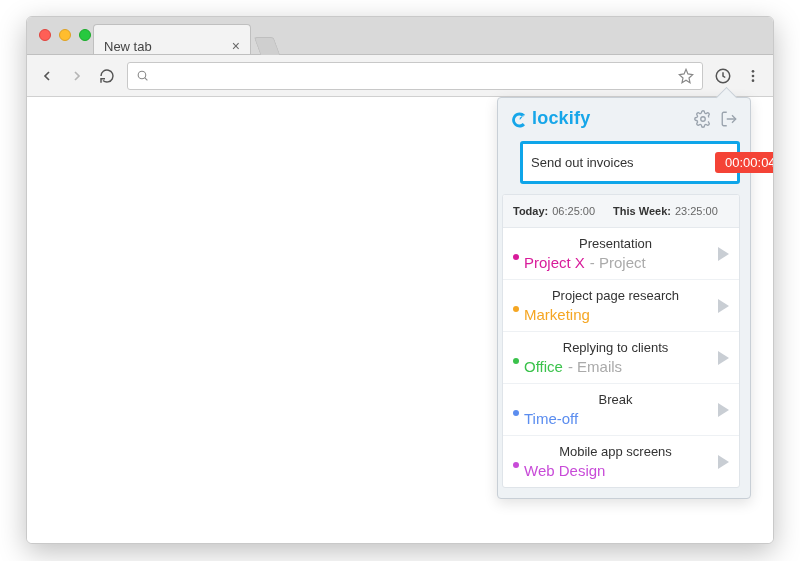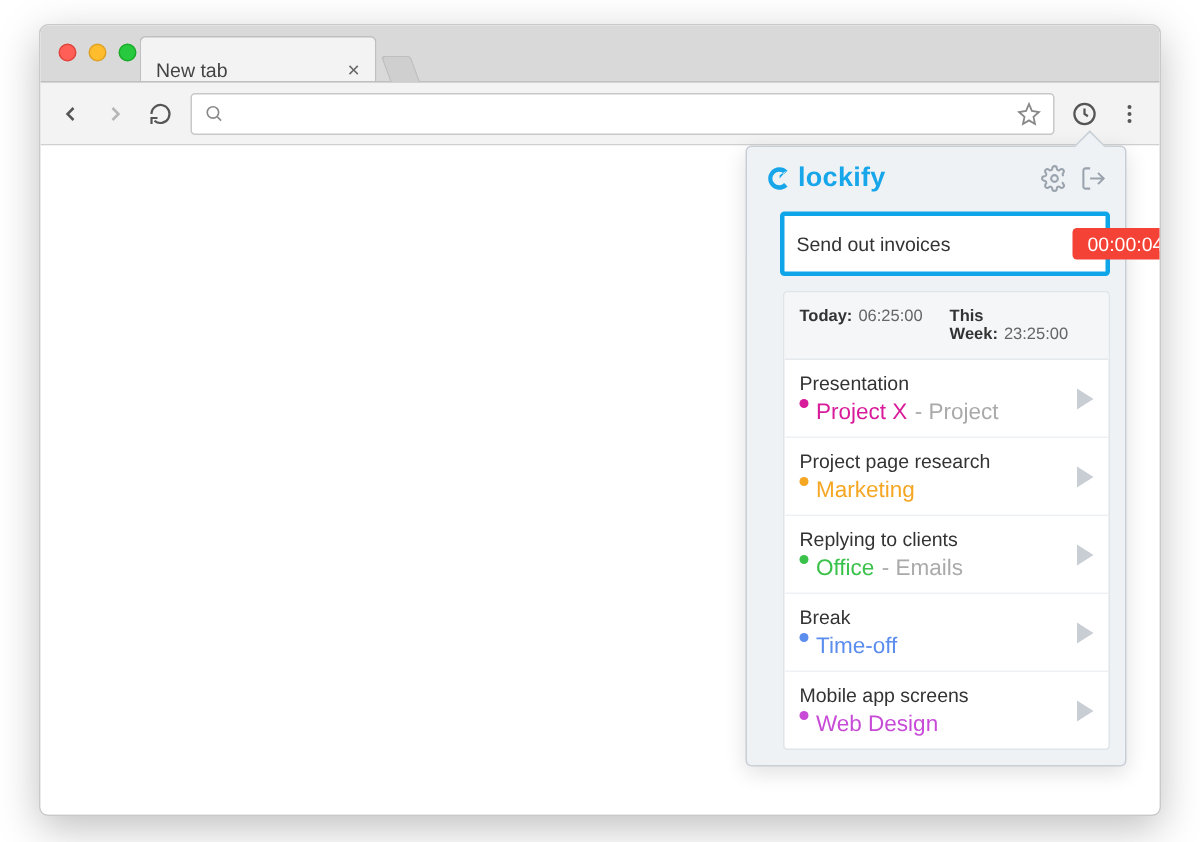--- a/index.html
+++ b/index.html
@@ -135,21 +135,21 @@
     display: flex;
     align-items: center;
     padding: 10px 12px 8px 12px;
     gap: 8px;
   }
   .brand {
     color: #16a6e9;
     font-weight: 600;
     font-size: 18px;
     display: flex;
-    align-items: center;
+    align-items: flex-end;
     gap: 4px;
     flex: 1;
     letter-spacing: 0.2px;
   }
   .brand svg { width: 18px; height: 18px; fill: #16a6e9; }
   .hdr-icon { color: #9aa3ad; width: 18px; height: 18px; cursor: pointer; }
   .timer-card {
     margin: 4px 10px 10px 22px;
     background: #fff;
     border: 3px solid #0ea5e9;
@@ -168,21 +168,21 @@
   .timer-btn {
     background: #f44336;
     color: #fff;
     font-size: 13px;
     padding: 3px 10px;
     border-radius: 3px;
     cursor: pointer;
     font-variant-numeric: tabular-nums;
   }
   .list-wrap {
-    margin: 0 10px 10px 24px;
+    margin: 0 10px 10px 4px;
     border: 1px solid #dfe4e9;
     border-radius: 3px;
     overflow: hidden;
     background: #fff;
   }
   .summary {
     background: #f4f6f8;
     border-bottom: 1px solid #e5e9ed;
     display: flex;
     padding: 10px;
@@ -192,21 +192,21 @@
   }
   .summary b { color: #333; margin-right: 4px; font-weight: 600; }
   .entry {
     border-bottom: 1px solid #eef1f4;
     padding: 8px 10px;
     display: flex;
     align-items: center;
   }
   .entry:last-child { border-bottom: none; }
   .entry-main { flex: 1; }
-  .entry-title { font-size: 13px; color: #333; }
+  .entry-title { font-size: 13px; color: #333; text-align: center; }
   .entry-sub { font-size: 15px; margin-top: 3px; display: flex; gap: 5px; }
   .proj-dot { width: 6px; height: 6px; border-radius: 50%; display: inline-block; }
   .proj-name { }
   .task-name { color: #aaa; }
   .play {
     width: 0; height: 0;
     border-top: 7px solid transparent;
     border-bottom: 7px solid transparent;
     border-left: 11px solid #c9ced4;
     cursor: pointer;

